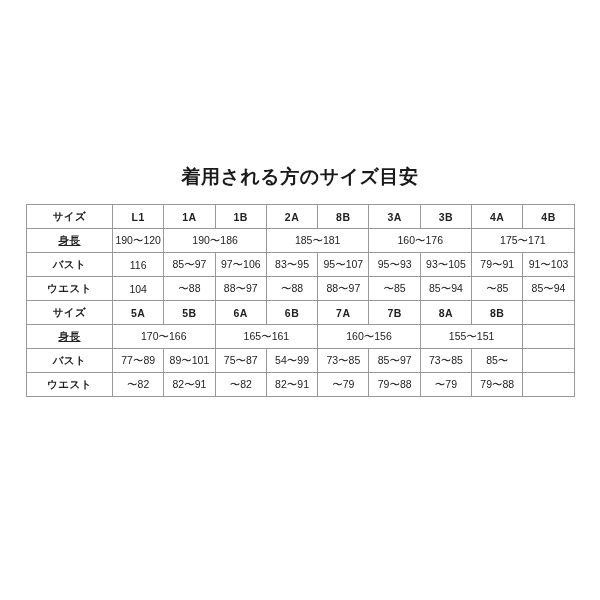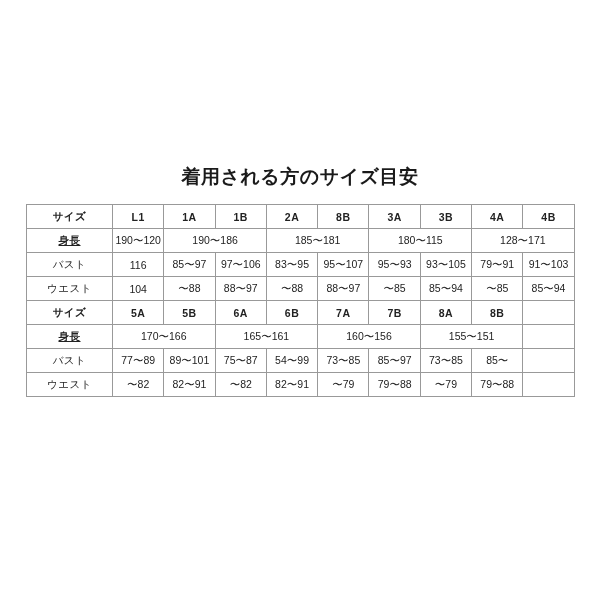--- a/index.html
+++ b/index.html
@@ -47,21 +47,21 @@
     text-align: center;
     vertical-align: middle;
     font-size: 10.5px;
     color: #222222;
     padding: 0 1px;
     overflow: hidden;
     white-space: nowrap;
   }
   td.rowhead {
     color: #d4233c;
-    font-weight: normal;
+    font-weight: bold;
     font-size: 11.5px;
     letter-spacing: 0.5px;
   }
   td.sizehead {
     color: #d4233c;
     font-weight: bold;
     font-size: 11.5px;
     letter-spacing: 0.5px;
   }
   td.rowhead-black {
@@ -108,22 +108,22 @@
           <td class="sizehead">3B</td>
           <td class="sizehead">4A</td>
           <td class="sizehead">4B</td>
         </tr>
 
         <tr>
           <td class="rowhead-black">身長</td>
           <td>190〜120</td>
           <td colspan="2">190〜186</td>
           <td colspan="2">185〜181</td>
-          <td colspan="2">180〜115</td>
-          <td colspan="2">128〜171</td>
+          <td colspan="2">160〜176</td>
+          <td colspan="2">175〜171</td>
         </tr>
 
         <tr>
           <td class="rowhead">バスト</td>
           <td>116</td>
           <td>85〜97</td>
           <td>97〜106</td>
           <td>83〜95</td>
           <td>95〜107</td>
           <td>95〜93</td>

